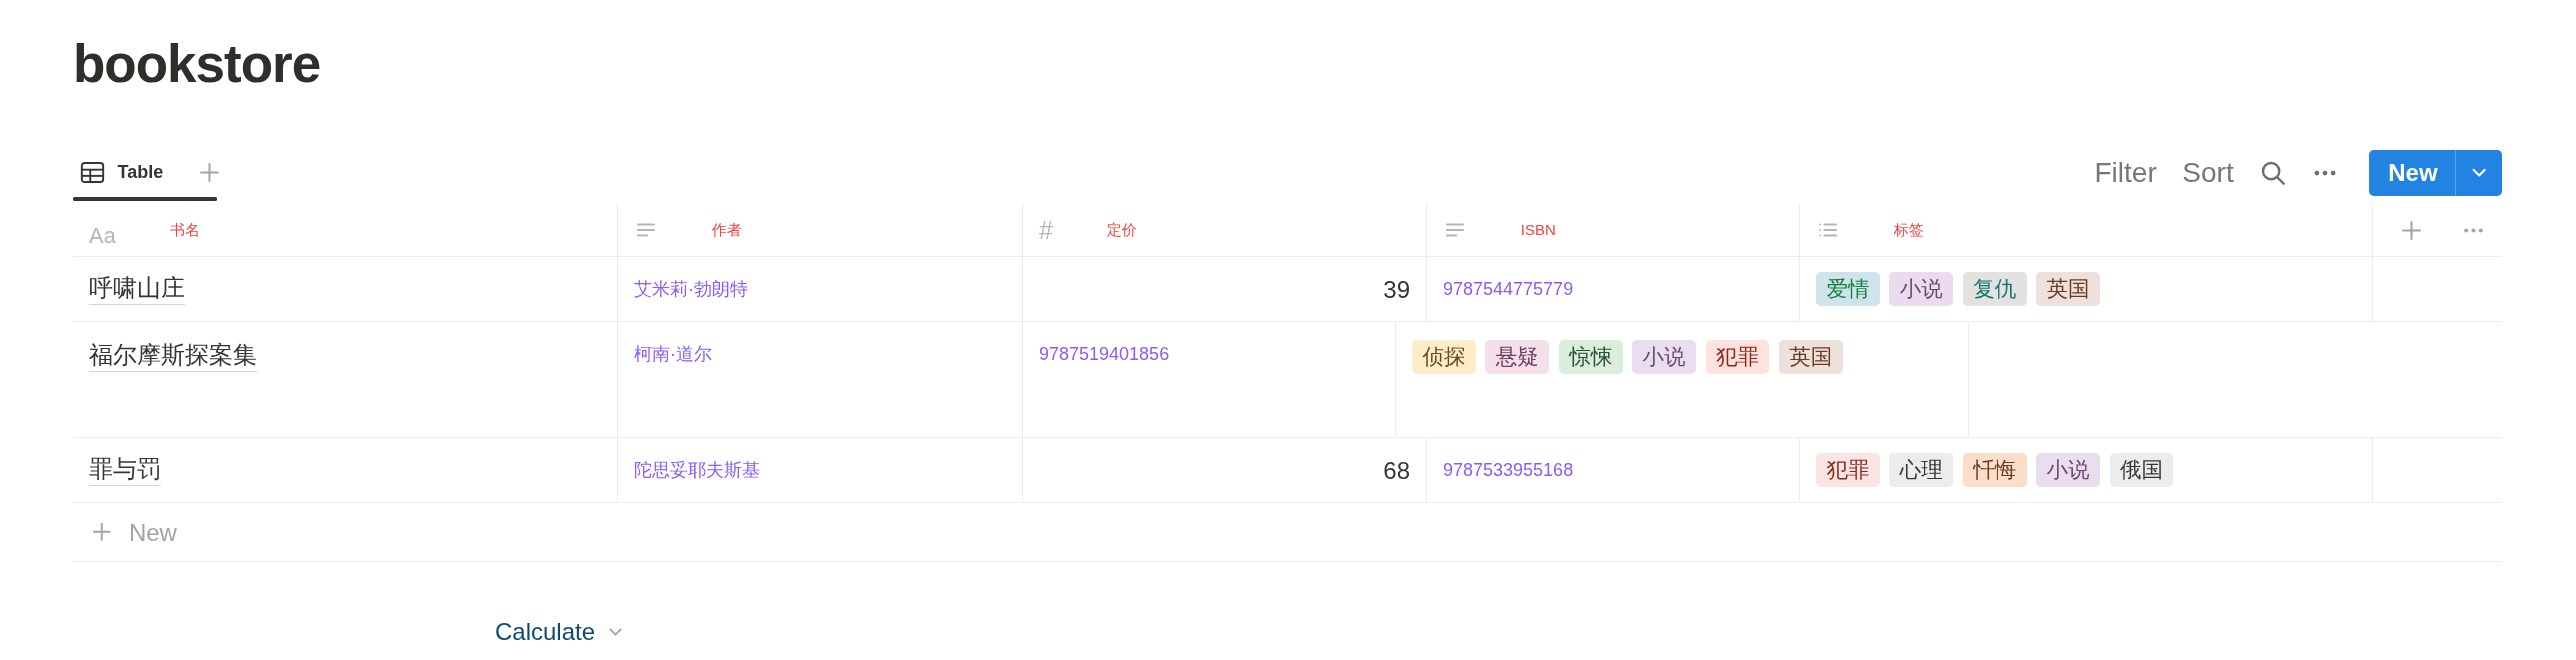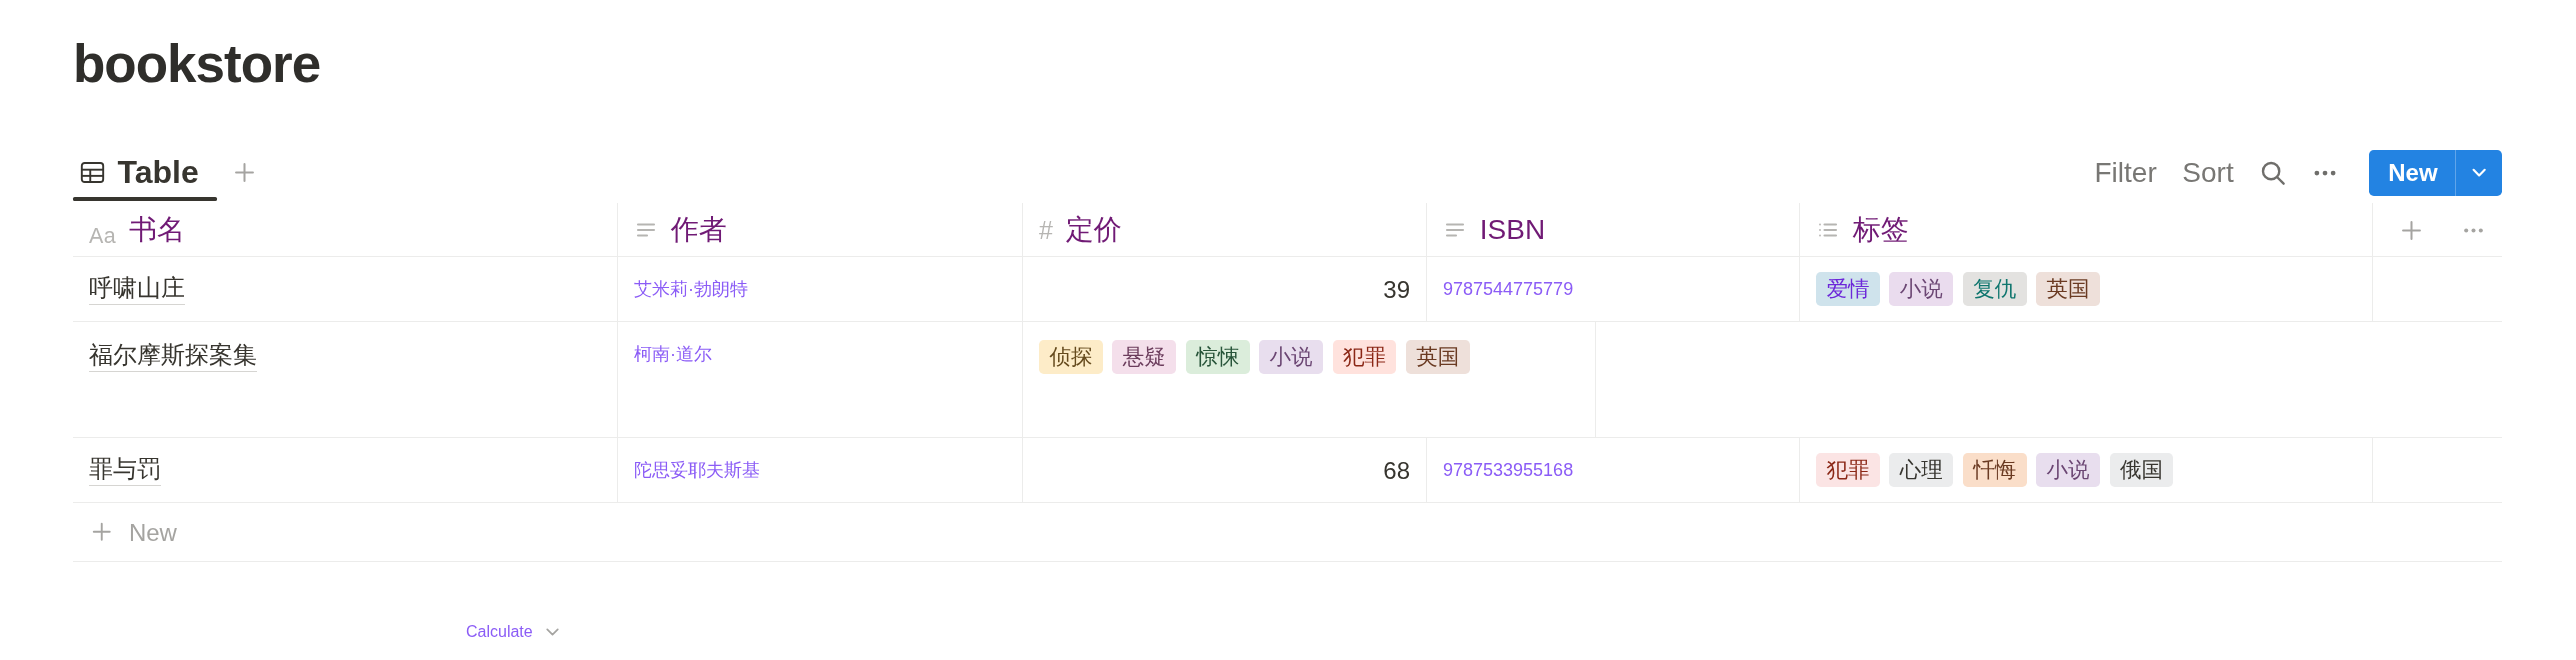--- a/index.html
+++ b/index.html
@@ -54,21 +54,21 @@
   .viewtab {
     display: flex;
     align-items: center;
     gap: 11.2px;
     height: 49px;
     padding: 0 6.4px;
     cursor: pointer;
   }
 
   .viewtab .vt-label {
-    font-size: 32px;
+    font-size: 18px;
     line-height: 29px;
     font-weight: 600;
     color: #37352f;
     white-space: nowrap;
   }
 
   .tab-underline {
     position: absolute;
     left: 0;
     top: 49px;
@@ -184,24 +184,25 @@
   .c-tags   { width: 573px; border-right: 0.8px solid #ececeb; }
   .c-actions{ width: 129px; border-right: none; }
 
   .hdr {
     display: flex;
     align-items: center;
     gap: 12.8px;
     cursor: pointer;
   }
   .hdr-label {
-    font-size: 28px;
+    font-size: 15px;
     line-height: 26px;
-    color: #701a75;
-    white-space: nowrap;
+    color: #ef4444;
+    white-space: nowrap;
+    margin-left: 41px;
   }
   .aa-icon {
     font-size: 21.5px;
     line-height: 23px;
     color: #b6b5b2;
     font-weight: 400;
     letter-spacing: 0.4px;
     margin-top: 12px;
   }
   .hash-icon {
@@ -290,24 +291,25 @@
     align-items: center;
   }
   .calc {
     display: flex;
     align-items: center;
     gap: 9.6px;
     margin-left: 393px;
     cursor: pointer;
   }
   .calc .calc-label {
-    font-size: 16px;
+    font-size: 24px;
     line-height: 27px;
-    color: #8b5cf6;
-    white-space: nowrap;
+    color: #0c4a6e;
+    white-space: nowrap;
+    margin-left: 29px;
   }
 
   svg { display: block; }
 </style>
 </head>
 <body>
 
 <div class="page">
 
   <div class="page-title">bookstore</div>
@@ -451,35 +453,38 @@
         <span class="cell-text">艾米莉·勃朗特</span>
       </div>
       <div class="tcell c-price">
         <span class="cell-num">39</span>
       </div>
       <div class="tcell c-isbn">
         <span class="cell-text">9787544775779</span>
       </div>
       <div class="tcell c-tags">
         <div class="tags">
-            <span class="tag" style="background: rgb(207, 227, 236); color: #6d28d9;">爱情</span>
+            <span class="tag" style="background: rgb(207, 227, 236); color: #15803d;">爱情</span>
             <span class="tag" style="background: rgb(234, 220, 238); color: rgb(107, 70, 115);">小说</span>
             <span class="tag" style="background: rgb(227, 226, 224); color: #0f766e;">复仇</span>
             <span class="tag" style="background: rgb(238, 224, 218); color: rgb(106, 58, 34);">英国</span>
           </div>
       </div>
       <div class="tcell c-actions"></div>
     </div>
 
     <div class="trow body-row row-tall">
       <div class="tcell c-title">
         <span class="cell-title">福尔摩斯探案集</span>
       </div>
       <div class="tcell c-author">
         <span class="cell-text">柯南·道尔</span>
+      </div>
+      <div class="tcell c-isbn">
+        <span class="cell-text">9787519401856</span>
       </div>
       <div class="tcell c-tags">
         <div class="tags">
             <span class="tag" style="background: rgb(253, 236, 200); color: rgb(101, 74, 29);">侦探</span>
             <span class="tag" style="background: rgb(244, 223, 235); color: rgb(107, 60, 92);">悬疑</span>
             <span class="tag" style="background: rgb(219, 237, 219); color: rgb(40, 85, 58);">惊悚</span>
             <span class="tag" style="background: rgb(232, 222, 238); color: rgb(107, 70, 115);">小说</span>
             <span class="tag" style="background: rgb(255, 226, 221); color: rgb(139, 39, 22);">犯罪</span>
             <span class="tag" style="background: rgb(238, 224, 218); color: rgb(106, 58, 34);">英国</span>
           </div>

